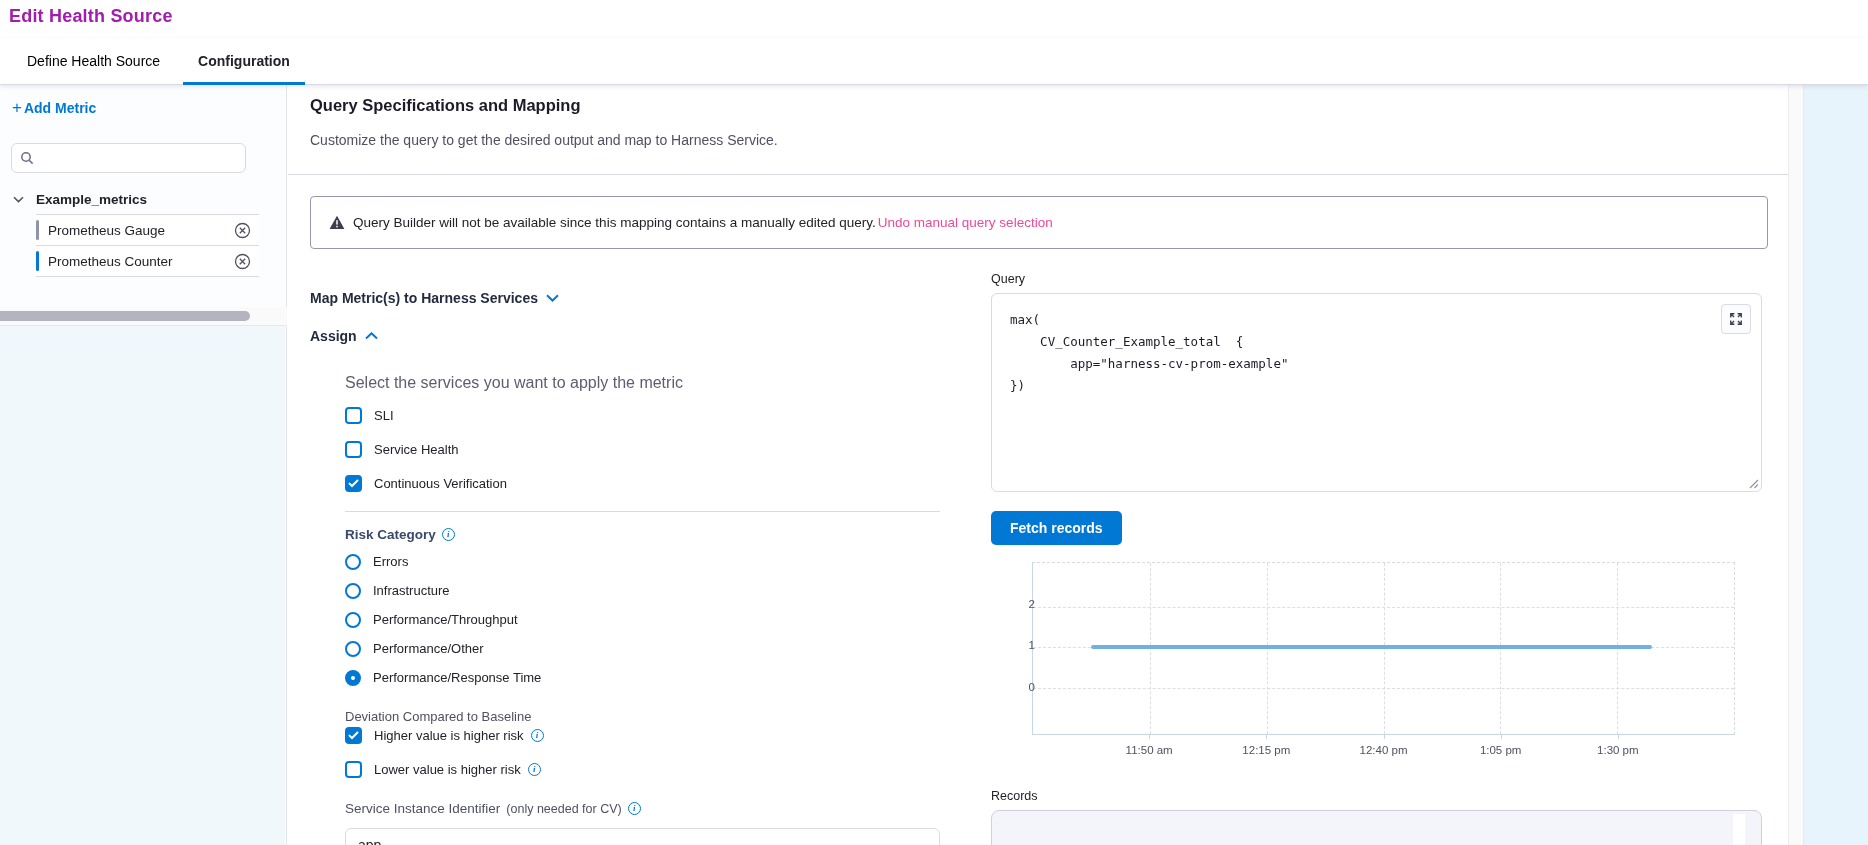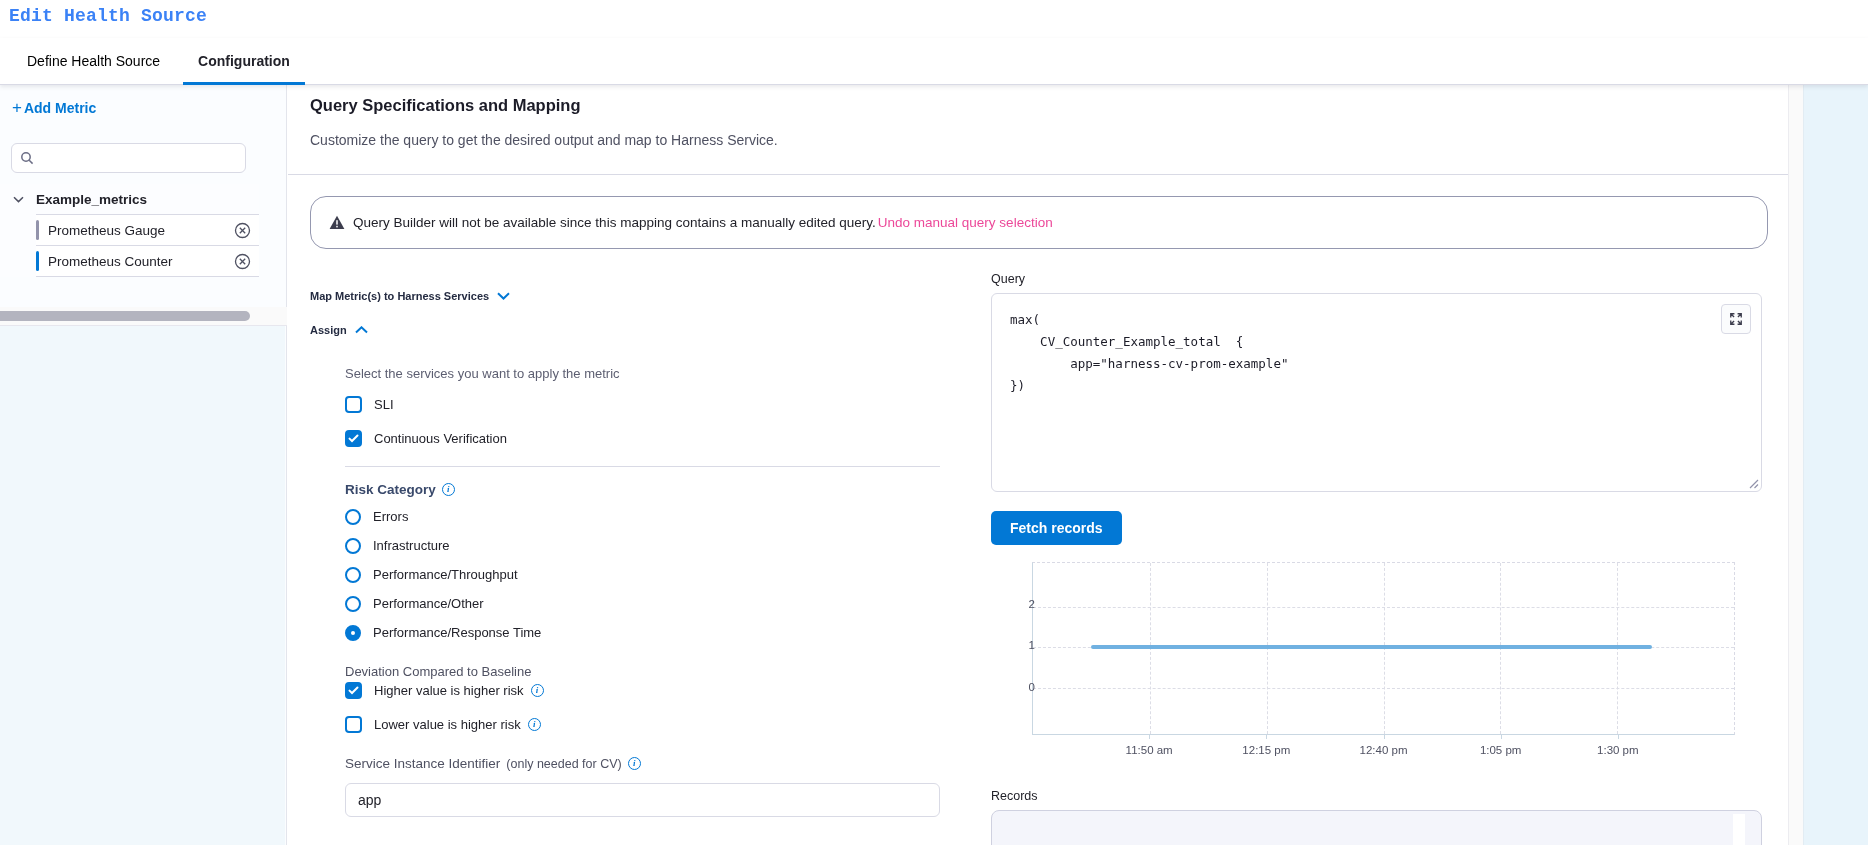--- a/index.html
+++ b/index.html
@@ -2,21 +2,21 @@
 <html><head>
 <meta charset="utf-8">
 <style>
   * { margin:0; padding:0; box-sizing:border-box; }
   html,body { width:1868px; height:845px; overflow:hidden; background:#fff;
     font-family:"Liberation Sans","DejaVu Sans",sans-serif; color:#22222a; }
   .app { position:relative; width:1868px; height:845px; }
 
   
   .page-header { position:absolute; top:0; left:0; right:0; height:38px; background:#fff; }
-  .page-title { position:absolute; left:9px; top:6px; font-size:18px; font-weight:700; color:#3b82f6; letter-spacing:.2px;font-family:Liberation Mono, monospace; }
+  .page-title { position:absolute; left:9px; top:6px; font-size:18px; font-weight:700; color:#a21caf; letter-spacing:.2px; }
 
   
   .tabbar { position:absolute; top:38px; left:0; right:0; height:47px; background:#fff;
     border-bottom:1px solid #d9dae5; box-shadow:0 2px 4px rgba(96,97,112,.14); display:flex; align-items:stretch; z-index:5; }
   .tab { display:flex; align-items:center; padding:0 15px; margin-left:8px; font-size:14px; color:#000000; cursor:pointer; position:relative; }
   .tab:first-child { margin-left:12px; }
   .tab.active { color:#22222a; font-weight:700; }
   .tab.active::after { content:""; position:absolute; left:0; right:0; bottom:-1px; height:3px; background:#0278d5; }
 
   
@@ -41,31 +41,31 @@
   .remove-btn { width:22px; height:22px; margin-right:6px; display:flex; align-items:center; justify-content:center; cursor:pointer; }
   .hscroll { position:absolute; left:0; top:222px; width:287px; height:19px; background:#fafafa; border-bottom:1px solid #e7e7ee; }
   .hscroll-thumb { position:absolute; left:0; top:4px; width:250px; height:10px; background:#b3b4bf; border-radius:0 6px 6px 0; cursor:pointer; }
 
   
   .panel { position:absolute; top:0; left:288px; width:1500px; bottom:0; background:#fff; }
   .panel-title { position:absolute; left:22px; top:11px; font-size:16.5px; font-weight:700; color:#1c1c28; }
   .panel-sub { position:absolute; left:22px; top:47px; font-size:14px; color:#4f5162; }
   .panel-divider { position:absolute; left:0; right:0; top:89px; border-top:1px solid #d9dae5; }
 
-  .banner { position:absolute; left:22px; top:111px; width:1458px; height:53px; border:1px solid #9598b0; border-radius:16px; display:flex; align-items:center; padding:0 18px; gap:8px; background:#fff; }
+  .banner { position:absolute; left:22px; top:111px; width:1458px; height:53px; border:1px solid #9598b0; border-radius:4px; display:flex; align-items:center; padding:0 18px; gap:8px; background:#fff; }
   .banner-text { font-size:13.5px; color:#22222a; }
   .banner-link { font-size:13.5px; color:#ec4899; cursor:pointer; }
 
   
   .left-col { position:absolute; left:22px; top:205px; width:660px; }
   .section-row { display:flex; align-items:center; gap:8px; cursor:pointer; }
-  .section-label { font-size:11px; font-weight:700; color:#242b41; }
+  .section-label { font-size:14px; font-weight:700; color:#242b41; }
   .assign-row { margin-top:22px; }
   .assign-body { margin-left:35px; margin-top:30px; width:595px; }
-  .form-hint { font-size:13px; color:#5c5e71; }
+  .form-hint { font-size:16px; color:#5c5e71; }
   .chk-row { display:flex; align-items:center; gap:12px; margin-top:15px; height:20px; cursor:pointer; }
   .chk-row.gap-lg { margin-top:14px; }
   .checkbox { width:17px; height:17px; border:2px solid #0278d5; border-radius:4px; background:#fff; flex:none; display:flex; align-items:center; justify-content:center; }
   .checkbox.checked { background:#0278d5; border-color:#0278d5; }
   .chk-label { font-size:13px; color:#22222a; }
   .col-divider { margin-top:18px; border-top:1px solid #d9dae5; }
   .risk-label-row { margin-top:15px; display:flex; align-items:center; gap:6px; }
   .risk-label { font-size:13.5px; font-weight:600; color:#39496b; }
   .radio-row { display:flex; align-items:center; gap:12px; margin-top:10px; height:19px; cursor:pointer; }
   .radio { width:16px; height:16px; border:2px solid #0278d5; border-radius:50%; background:#fff; flex:none; position:relative; }
@@ -221,20 +221,24 @@
               </svg>
           </span>
         </div>
 
         <div class="assign-body">
           <div class="form-hint">Select the services you want to apply the metric</div>
 
           <div class="chk-row" style="margin-top:13px">
             <span class="checkbox"></span>
             <span class="chk-label">SLI</span>
+          </div>
+          <div class="chk-row gap-lg">
+            <span class="checkbox"></span>
+            <span class="chk-label">Service Health</span>
           </div>
           <div class="chk-row gap-lg">
             <span class="checkbox checked">
               <svg width="11" height="9" viewBox="0 0 11 9" fill="none" stroke="#fff" stroke-width="2" stroke-linecap="round">
                   <path d="M1.5 4.6 L4 7 L9.5 1.5"></path>
                 </svg>
             </span>
             <span class="chk-label">Continuous Verification</span>
           </div>
 

